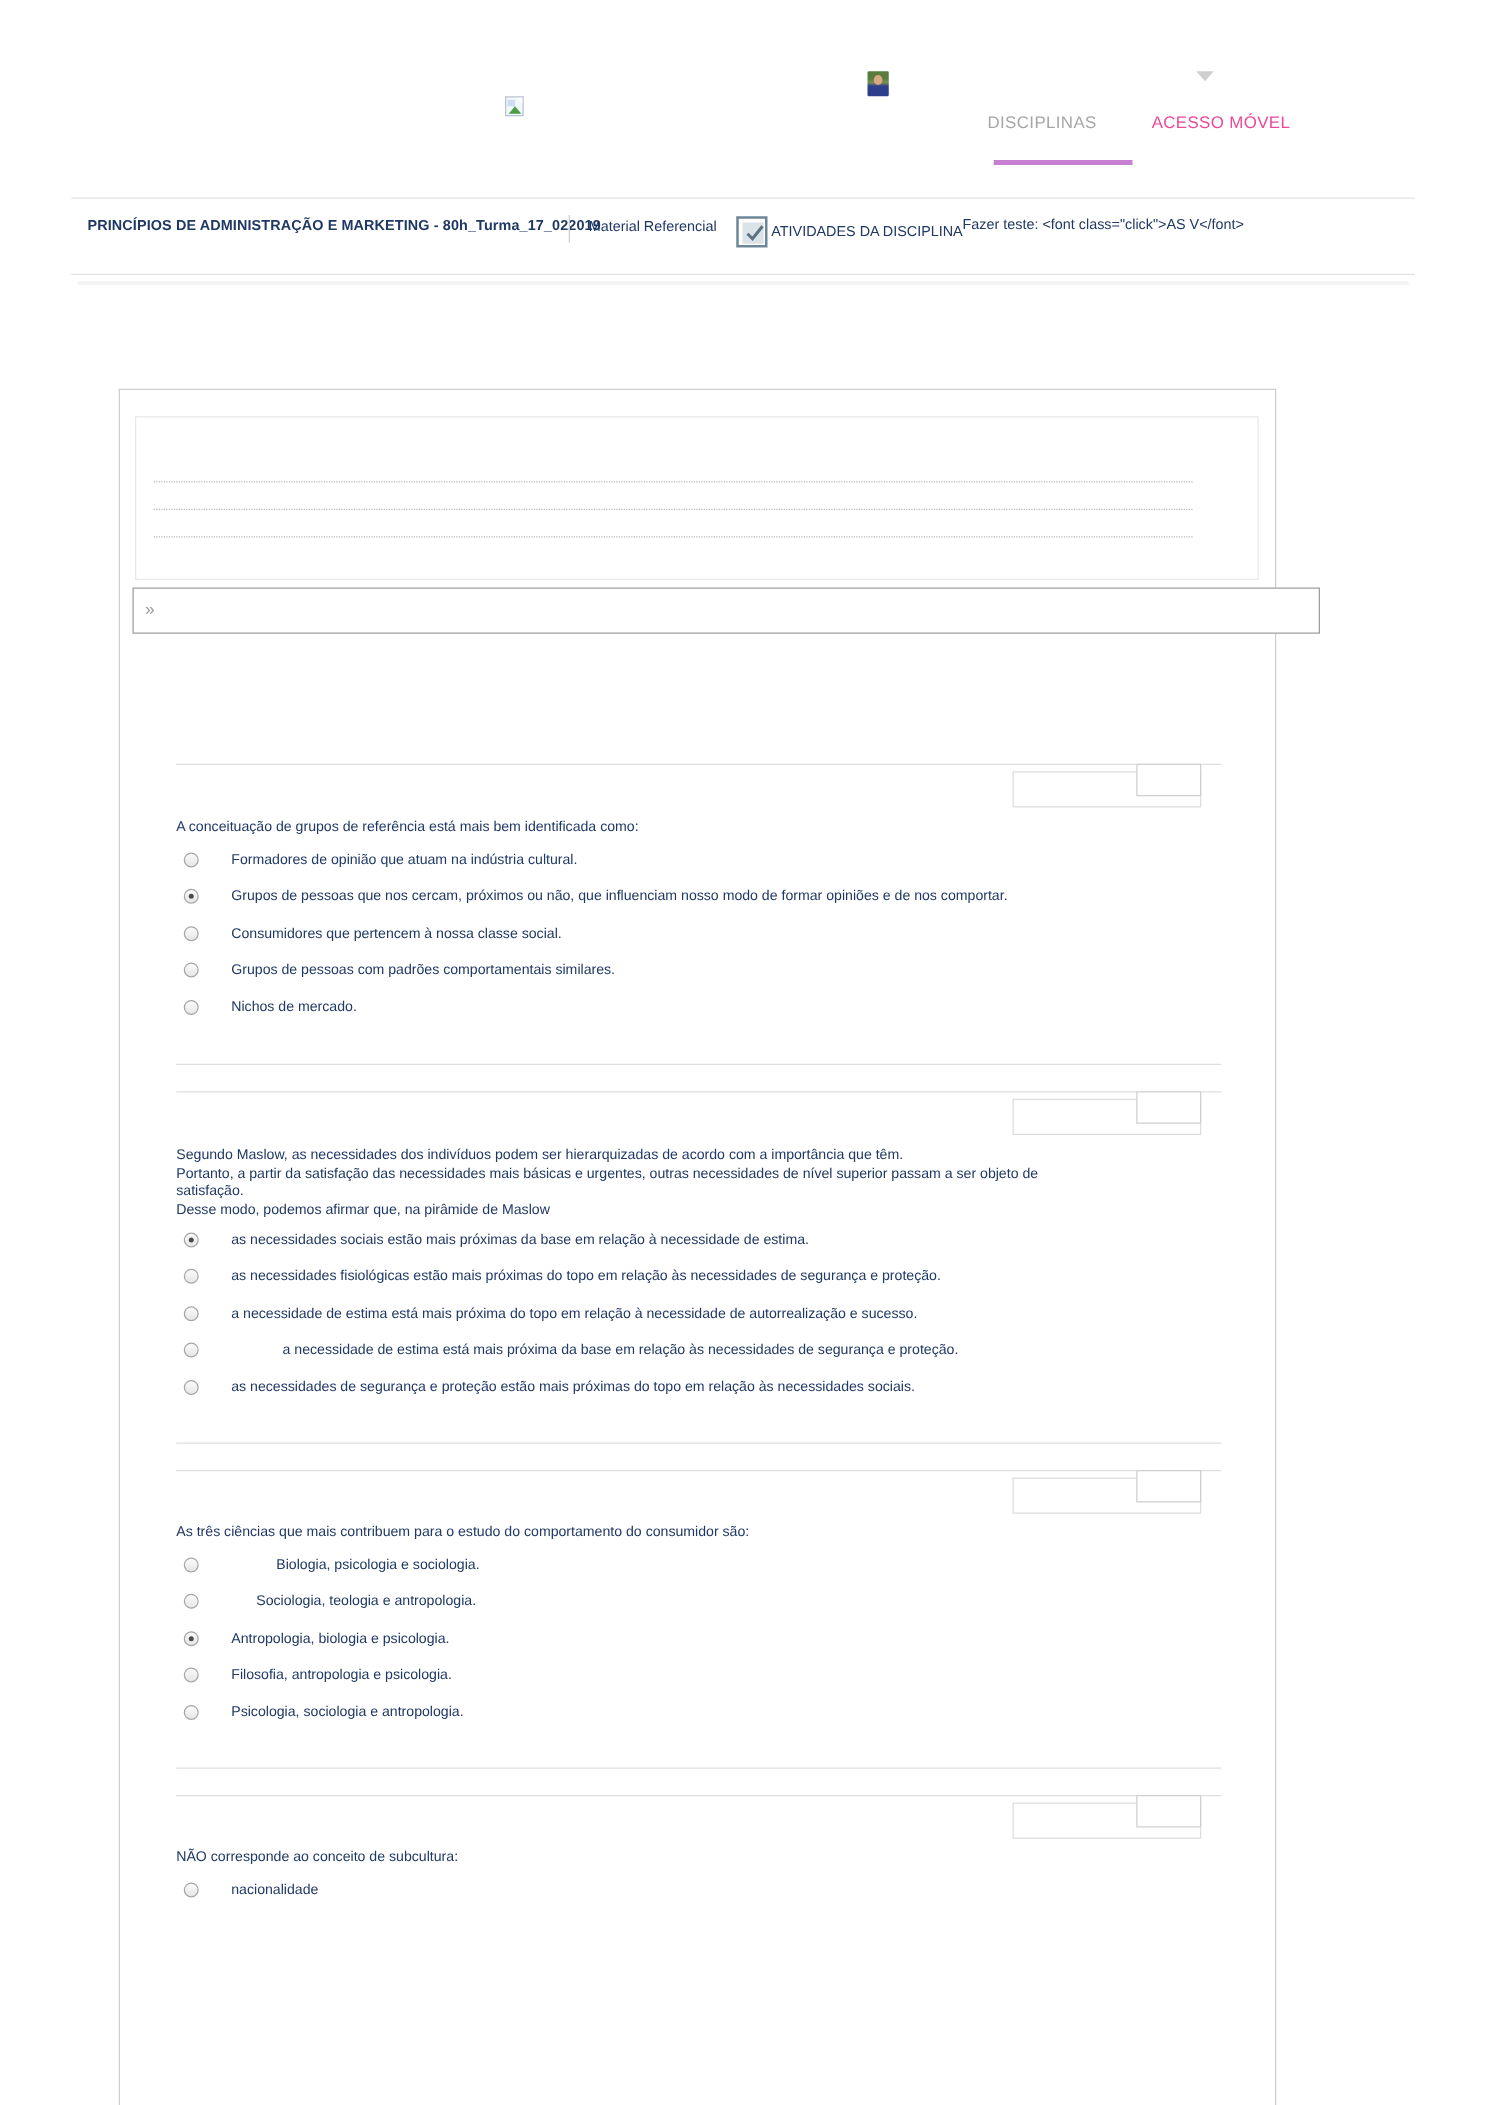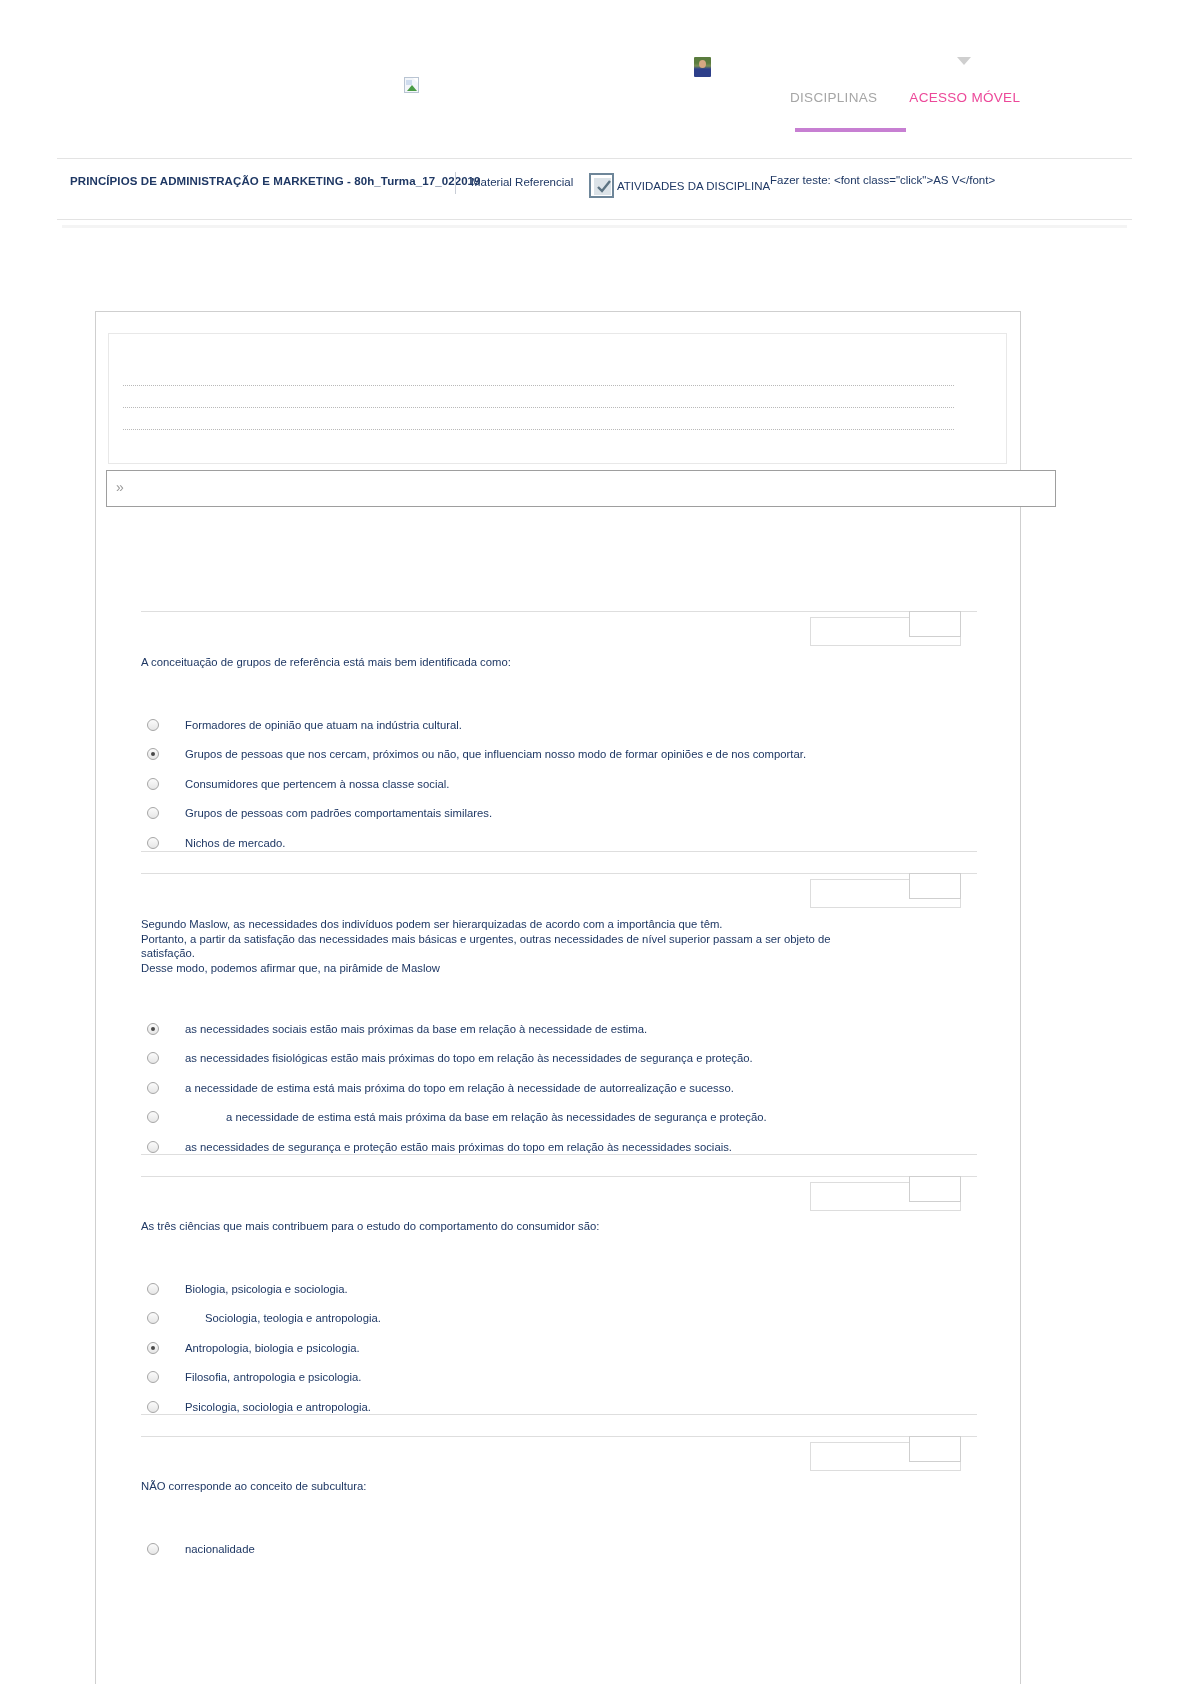--- a/index.html
+++ b/index.html
@@ -82,21 +82,21 @@
     border-left: 7px solid transparent;
     border-right: 7px solid transparent;
     border-top: 8px solid #cfcfcf;
   }
 
   .nav {
     position: absolute;
     left: 790px;
     top: 90px;
     display: flex;
-    gap: 32px;
+    gap: 44px;
     align-items: flex-start;
   }
   .nav-item {
     font-size: 13.5px;
     letter-spacing: 0.3px;
     font-weight: 500;
     cursor: pointer;
     white-space: nowrap;
   }
   .nav-item.muted { color: #a6a6a6; }
@@ -304,21 +304,20 @@
   }
   .q-text div { white-space: nowrap; }
 
   .opt {
     position: absolute;
     left: 46px;
     height: 17px;
     display: flex;
     align-items: center;
     gap: 0;
-    margin-top: 37px;
   }
   .radio {
     width: 12px;
     height: 12px;
     border-radius: 50%;
     border: 1px solid #a6a6a6;
     background: linear-gradient(#fbfbfb, #e6e6e6);
     box-sizing: border-box;
     position: relative;
     flex: 0 0 auto;
@@ -457,21 +456,21 @@
     </div>
     <div class="q-sep" style="top: 1154px; left: 141px; width: 836px;"></div>
     <div class="q-sep" style="top: 1176px; left: 141px;"></div>
     <div class="score-wrap" style="top: 1182px; left: 95px;">
       <div class="score-box-a"></div>
       <div class="score-box-b"></div>
     </div>
     <div class="q-text" style="top: 1219px; left: 141px;">
       <div>As três ciências que mais contribuem para o estudo do comportamento do consumidor são:</div>
     </div>
-    <div class="opt" style="top: 1243px; left: 147px;">
+    <div class="opt" style="top: 1243px; left: 147px; gap: 36px;">
       <span class="radio"></span>
       <span class="opt-label">Biologia, psicologia e sociologia.</span>
     </div>
     <div class="opt" style="top: 1272.5px; left: 147px; gap: 20px;">
       <span class="radio"></span>
       <span class="opt-label">Sociologia, teologia e antropologia.</span>
     </div>
     <div class="opt" style="top: 1302px; left: 147px;">
       <span class="radio checked"></span>
       <span class="opt-label">Antropologia, biologia e psicologia.</span>

